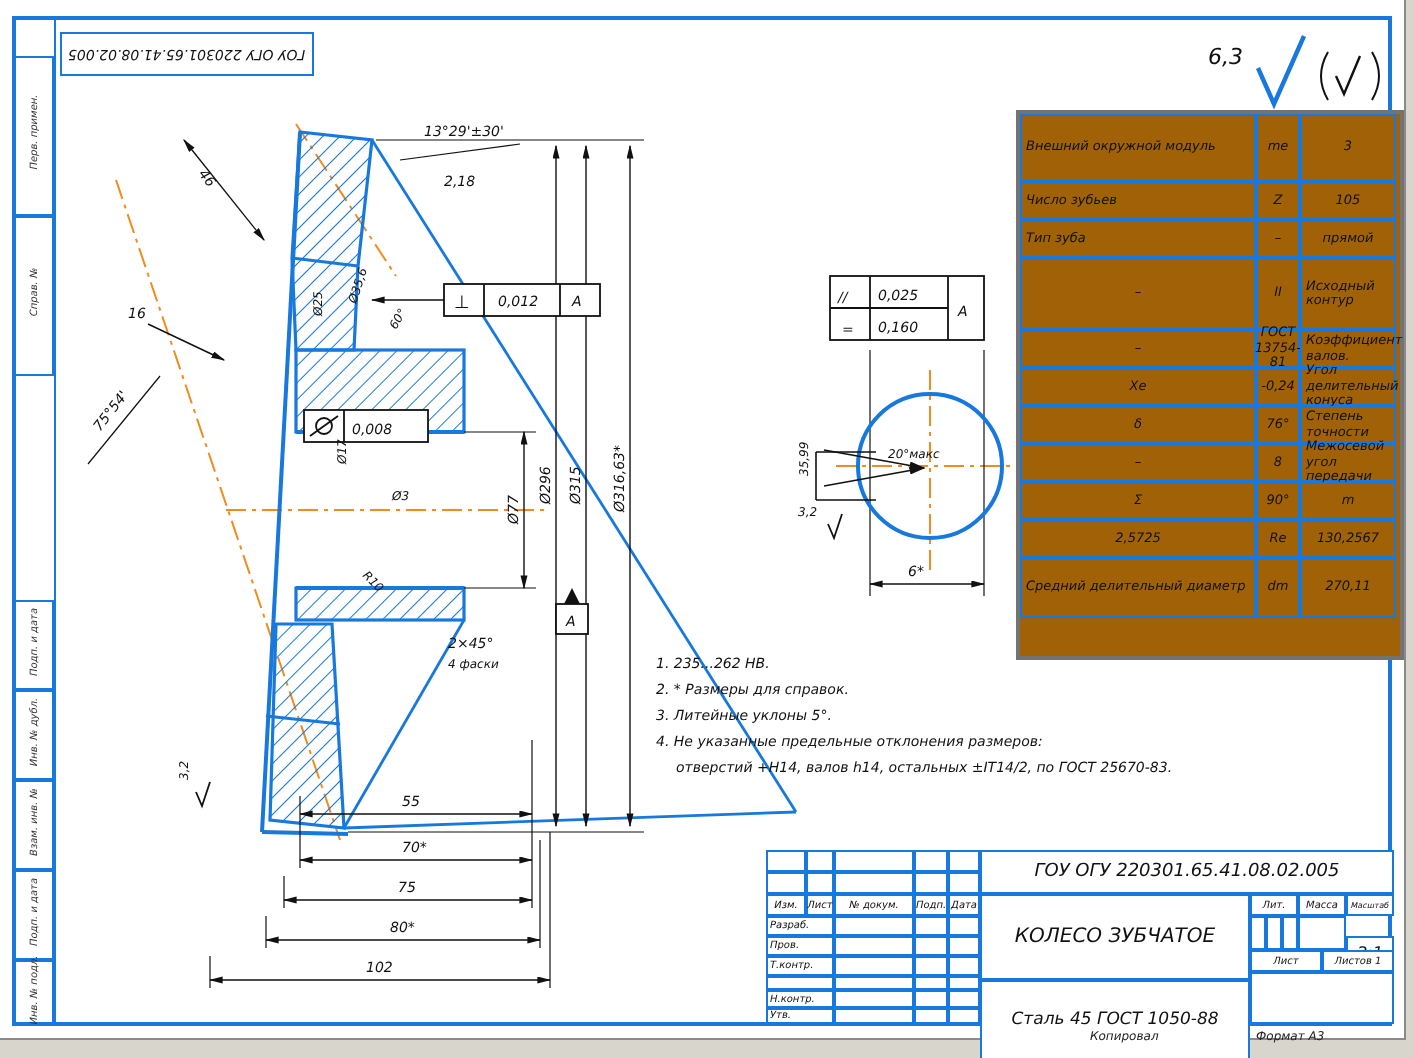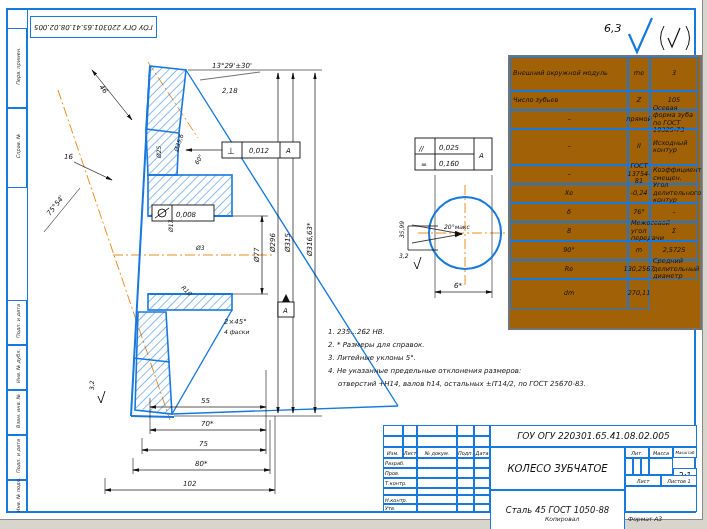--- a/index.html
+++ b/index.html
@@ -227,34 +227,35 @@
   </g>
 </svg>
 
 <div class="ptable" style="grid-template-rows:34px 19px 19px 36px 19px 19px 19px 19px 19px 19px 30px 19px">
   <div>Внешний окружной модуль</div>
     <div class="c">me</div>
     <div class="c">3</div>
   <div>Число зубьев</div>
     <div class="c">Z</div>
     <div class="c">105</div>
+  <div>Тип зуба</div>
     <div class="c">–</div>
     <div class="c">прямой</div>
-  <div>Осевая форма зуба по ГОСТ 19325-73</div>
     <div class="c">–</div>
     <div class="c">II</div>
   <div>Исходный контур</div>
     <div class="c">–</div>
     <div class="c">ГОСТ 13754-81</div>
-  <div>Коэффициент смещен.</div>
+  <div>Коэффициент валов.</div>
     <div class="c">Xe</div>
     <div class="c">-0,24</div>
-  <div>Угол делительного контур</div>
+  <div>Угол делительный конуса</div>
     <div class="c">δ</div>
     <div class="c">76°</div>
+  <div>Степень точности</div>
     <div class="c">–</div>
     <div class="c">8</div>
   <div>Межосевой угол передачи</div>
     <div class="c">Σ</div>
     <div class="c">90°</div>
     <div class="c">m</div>
     <div class="c">2,5725</div>
     <div class="c">Re</div>
     <div class="c">130,2567</div>
   <div>Средний делительный диаметр</div>

